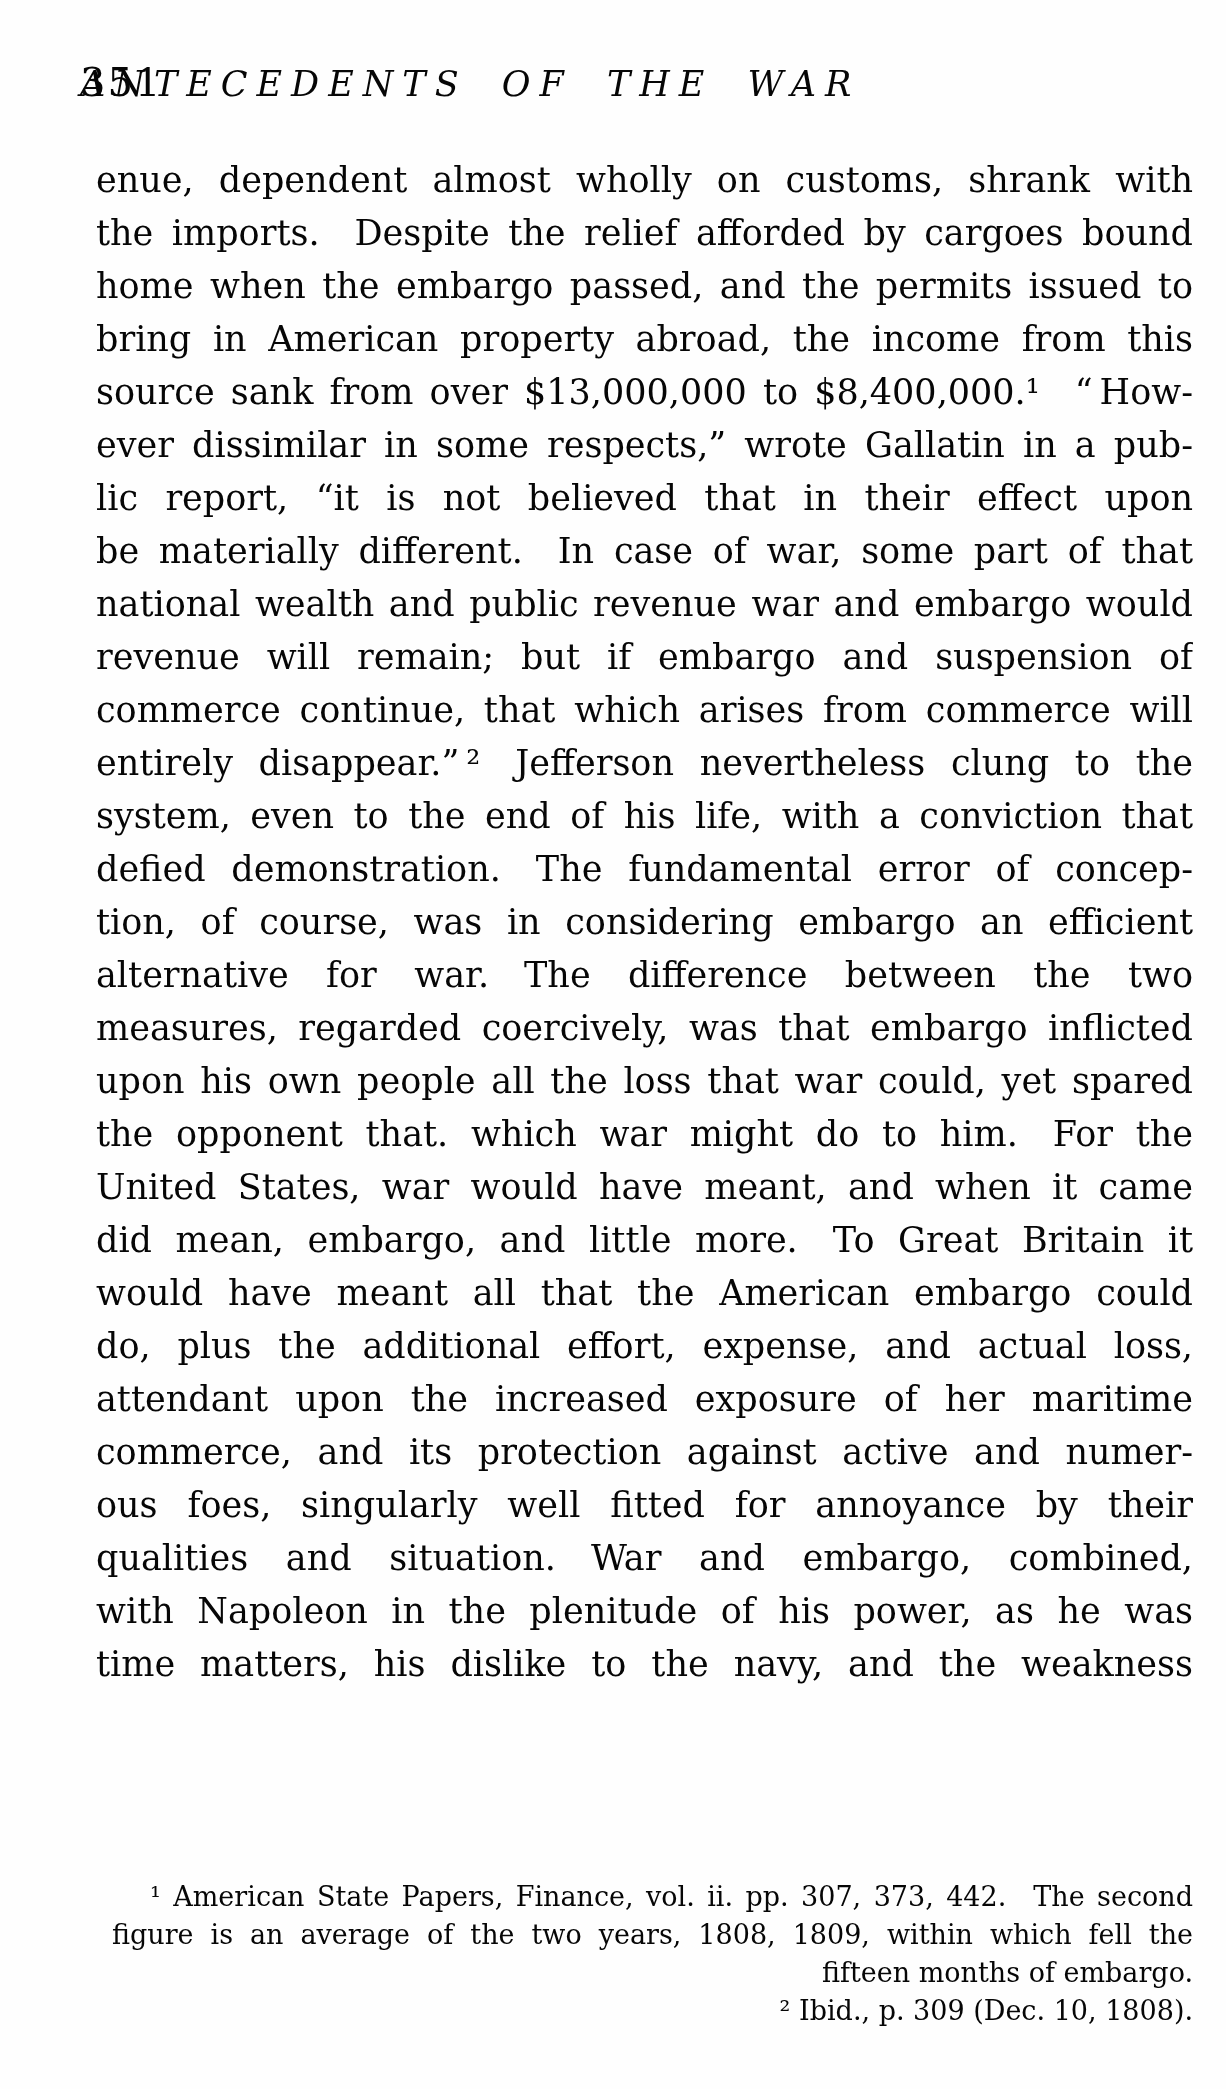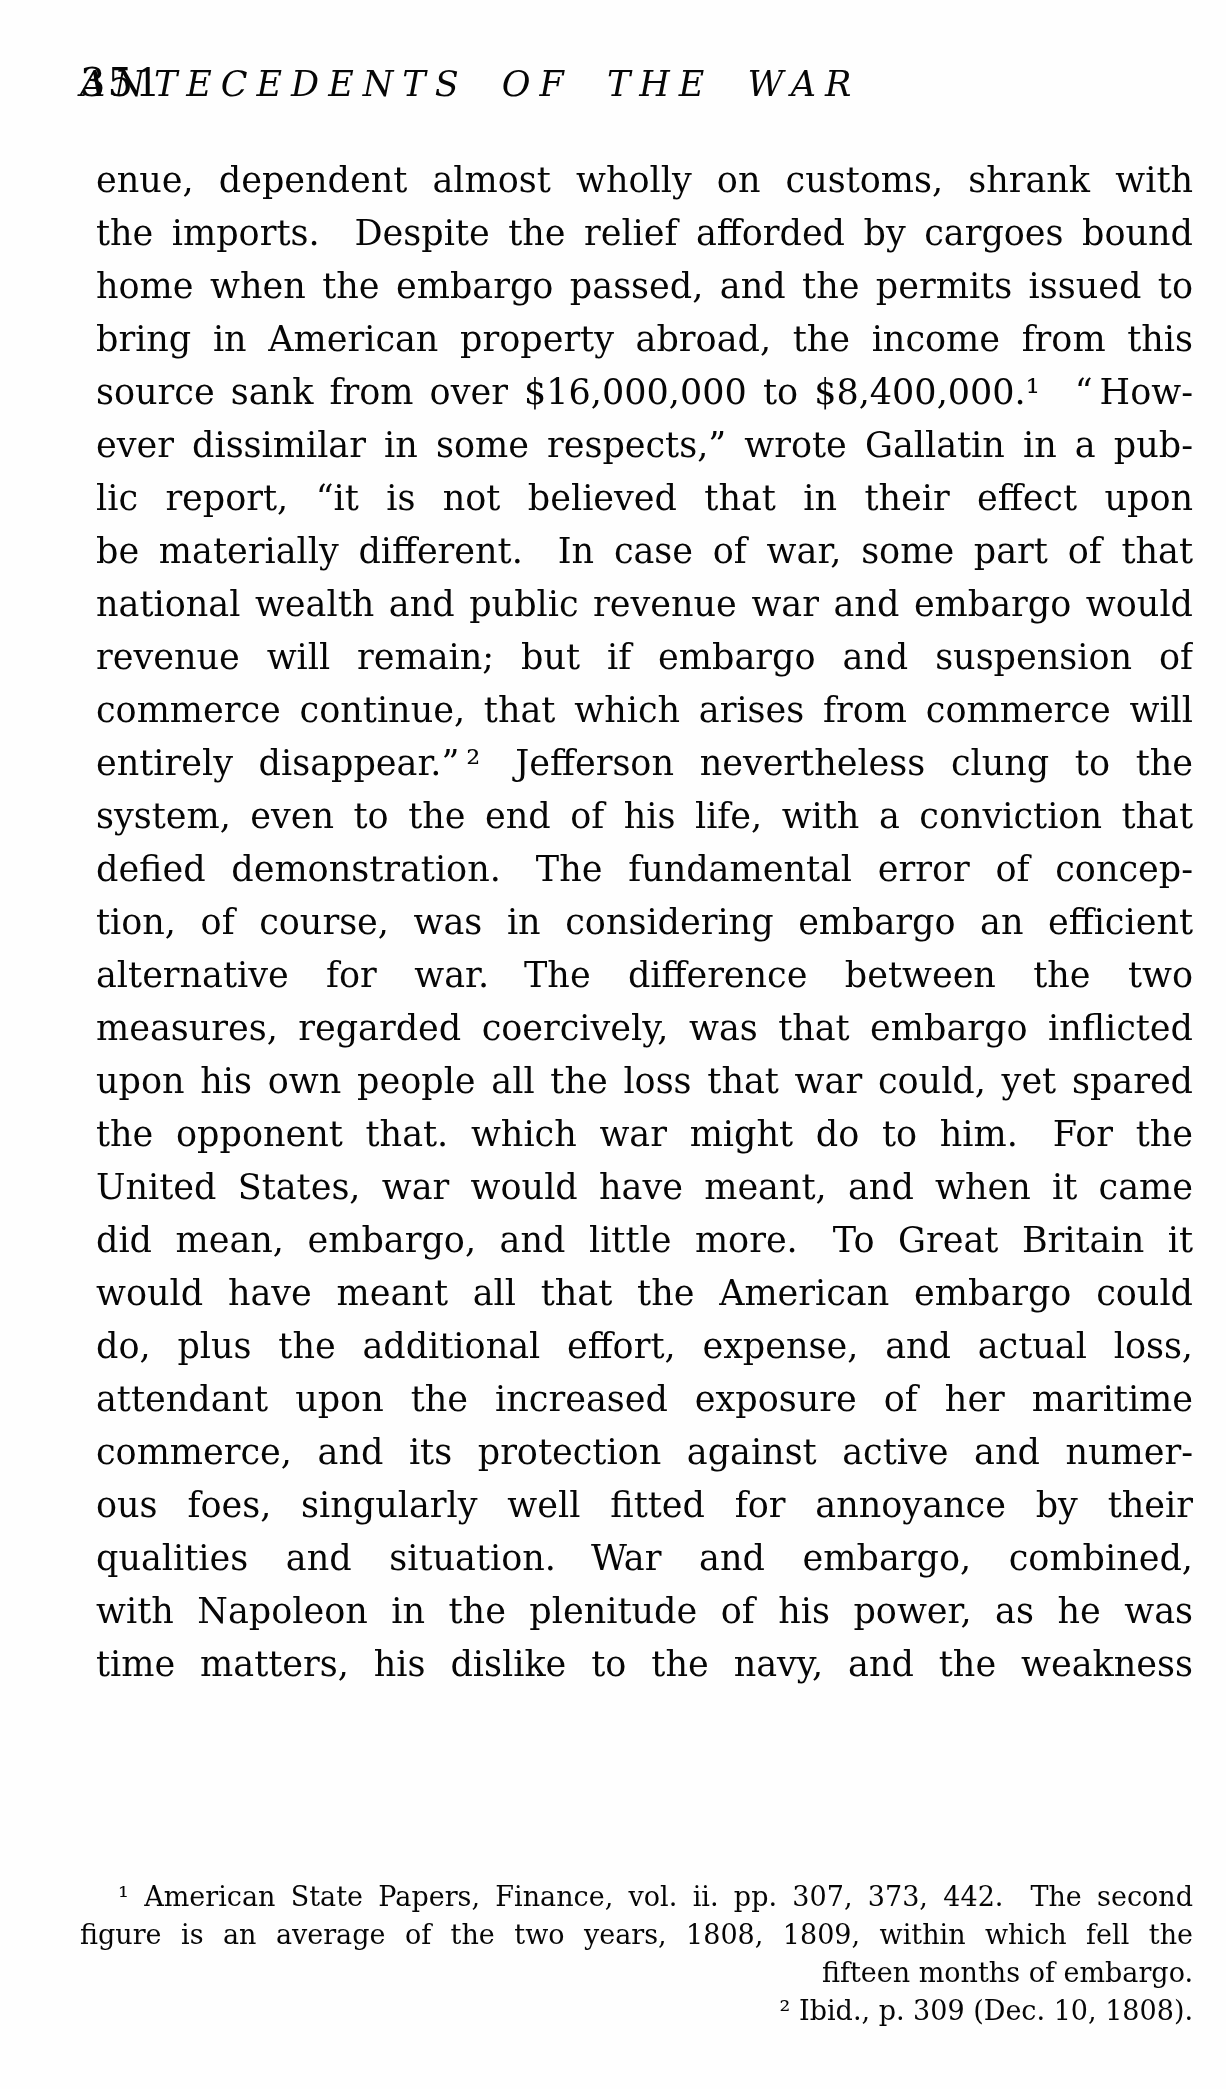--- a/index.html
+++ b/index.html
@@ -66,41 +66,42 @@
     font-size: 27px;
     height: 38px;
     line-height: 38px;
     overflow: hidden;
     text-align: right;
   }
   .fn-just {
     text-align: justify;
     text-align-last: justify;
     text-justify: inter-word;
+    margin-left: 32px;
   }
   .fn-first {
     text-indent: 38px;
   }
 </style>
 </head>
 <body>
 
 <div class="page">
 
   <div class="header">
     <span class="folio">351</span>
     <div class="running-head">ANTECEDENTS OF THE WAR</div>
   </div>
 
   <div class="body-block">
       <div class="body-line">enue, dependent almost wholly on customs, shrank with</div>
       <div class="body-line">the imports. Despite the relief afforded by cargoes bound</div>
       <div class="body-line">home when the embargo passed, and the permits issued to</div>
       <div class="body-line">bring in American property abroad, the income from this</div>
-      <div class="body-line">source sank from over $16,000,000 to $8,400,000.¹ “ How-</div>
+      <div class="body-line">source sank from over $13,000,000 to $8,400,000.¹ “ How-</div>
       <div class="body-line">ever dissimilar in some respects,” wrote Gallatin in a pub-</div>
       <div class="body-line">lic report, “it is not believed that in their effect upon</div>
       <div class="body-line">be materially different. In case of war, some part of that</div>
       <div class="body-line">national wealth and public revenue war and embargo would</div>
       <div class="body-line">revenue will remain; but if embargo and suspension of</div>
       <div class="body-line">commerce continue, that which arises from commerce will</div>
       <div class="body-line">entirely disappear.” ² Jefferson nevertheless clung to the</div>
       <div class="body-line">system, even to the end of his life, with a conviction that</div>
       <div class="body-line">defied demonstration. The fundamental error of concep-</div>
       <div class="body-line">tion, of course, was in considering embargo an efficient</div>

